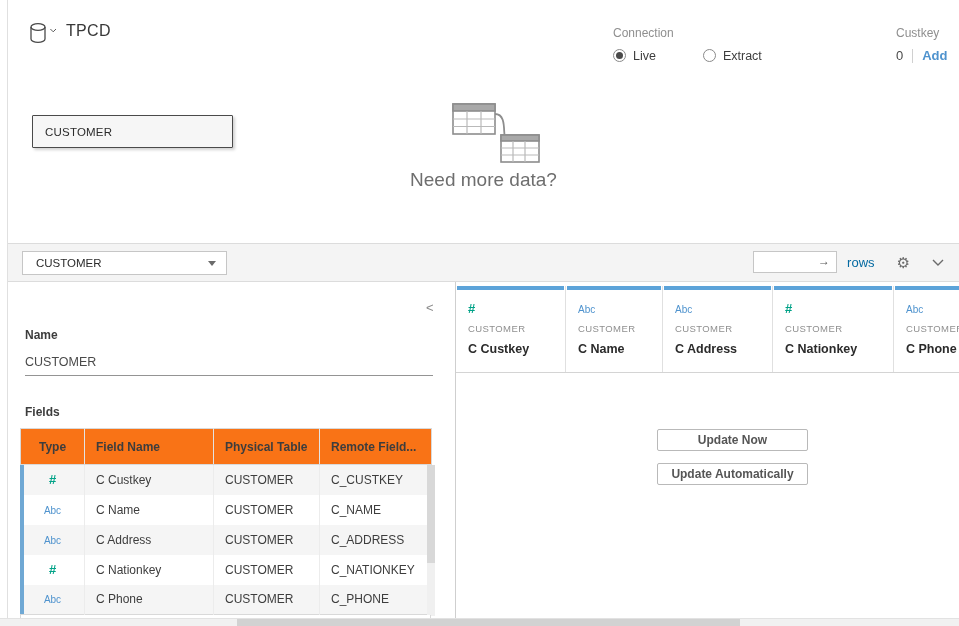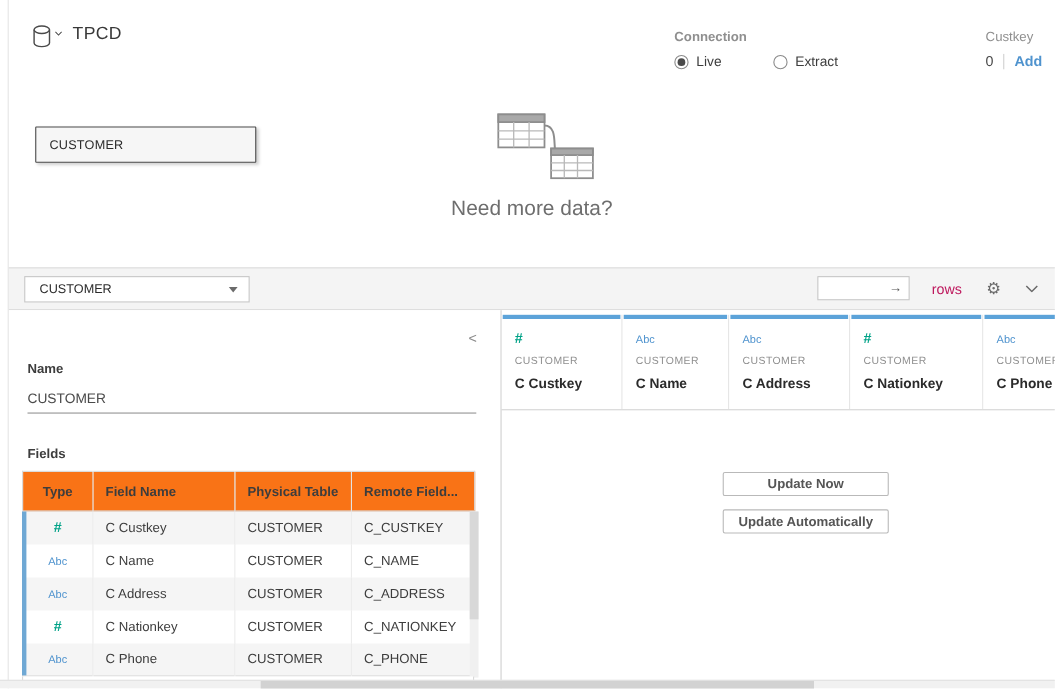--- a/index.html
+++ b/index.html
@@ -8,53 +8,53 @@
 
   
   .left-sliver { position:absolute; left:0; top:0; width:8px; height:626px; background:#fff; border-right:1px solid #e0e0e0; }
 
   
   .title-row { position:absolute; left:8px; top:0; width:951px; height:89px; background:#fff; }
   .ds-icon { position:absolute; left:20px; top:22px; width:34px; height:22px; cursor:pointer; }
   .page-title { position:absolute; left:58px; top:22px; font-size:16px; color:#383838; letter-spacing:.3px; }
 
   .conn-block { position:absolute; left:605px; top:26px; }
-  .conn-label { font-size:12px; color:#8f8f8f;font-weight:bold; }
-  .radio-row { display:flex; align-items:center; margin-top:9px; }
+  .conn-label { font-size:12px; color:#8f8f8f; }
+  .radio-row { display:flex; align-items:flex-start; margin-top:9px; }
   .radio { width:13px; height:13px; border:1px solid #8a8a8a; border-radius:50%; background:#fff; display:inline-block; position:relative; cursor:pointer; }
   .radio.sel::after { content:""; position:absolute; left:2px; top:2px; width:7px; height:7px; border-radius:50%; background:#4a4a4a; }
   .radio-lbl { font-size:12.5px; color:#3d3d3d; margin-left:7px; cursor:pointer; }
   .radio-gap { width:47px; }
 
   .filters-block { position:absolute; left:888px; top:26px; }
   .filters-label { font-size:12px; color:#8f8f8f; }
   .filters-row { display:flex; align-items:center; margin-top:8px; font-size:13px; }
   .filters-count { color:#4a4a4a; }
   .filters-sep { width:1px; height:14px; background:#d0d0d0; margin:0 9px; }
   .filters-add { color:#4f93ce; cursor:pointer;font-weight:bold; }
 
   
   .canvas { position:absolute; left:8px; top:89px; width:951px; height:154px; background:#fff; }
   .logical-table { position:absolute; left:24px; top:26px; width:201px; height:33px; background:#f6f6f6; border:1px solid #4a4a4a; border-radius:1px; box-shadow:2px 2px 3px rgba(0,0,0,0.18); display:flex; align-items:center; padding-left:12px; cursor:pointer; }
   .logical-table span { font-size:11.5px; color:#2b2b2b; letter-spacing:.2px; }
   .empty-illustration { position:absolute; left:437px; top:9px; }
-  .empty-title { position:absolute; left:0; top:90px; width:951px; text-align:center; font-size:19px; color:#6e6e6e; }
+  .empty-title { position:absolute; left:0; top:80px; width:951px; text-align:center; font-size:19px; color:#6e6e6e; }
   .empty-hint { position:absolute; left:0; top:128px; width:951px; text-align:center; font-size:13px; color:#6e6e6e; }
   .empty-hint a { color:#6e6e6e; text-decoration:underline; cursor:pointer; }
 
   
   .table-bar { position:absolute; left:8px; top:243px; width:951px; height:39px; background:#f4f4f4; border-top:1px solid #dcdcdc; border-bottom:1px solid #dcdcdc; }
   .table-select { position:absolute; left:14px; top:7px; width:205px; height:24px; background:#fff; border:1px solid #c6c6c6; display:flex; align-items:center; justify-content:space-between; padding:0 10px 0 13px; cursor:pointer; }
   .table-select .val { font-size:11.5px; color:#2b2b2b; }
   .caret-down { width:0; height:0; border-left:4px solid transparent; border-right:4px solid transparent; border-top:5px solid #6b6b6b; }
   .rows-cluster { position:absolute; right:15px; top:7px; display:flex; align-items:center; }
   .rows-input { width:84px; height:22px; border:1px solid #c6c6c6; background:#fff; font-size:12px; padding:0 20px 0 6px; font-family:"Liberation Sans",sans-serif; }
   .rows-input-wrap { position:relative; }
   .rows-arrow { position:absolute; right:7px; top:3px; font-size:12px; color:#555; pointer-events:none; }
-  .rows-text { font-size:13px; color:#be185d; margin-left:20px; }
+  .rows-text { font-size:13px; color:#0369a1; margin-left:10px; }
   .gear { font-size:15px; color:#6b6b6b; margin-left:22px; cursor:pointer; line-height:1; }
   .bar-chevron { margin-left:22px; cursor:pointer; display:flex; align-items:center; }
 
   
   .lower { position:absolute; left:8px; top:282px; width:951px; height:344px; background:#fff; }
   .panel-divider { position:absolute; left:447px; top:0; width:1px; height:344px; background:#cfcfcf; }
 
   
   .collapse-btn { position:absolute; left:418px; top:18px; font-size:13px; color:#8a8a8a; cursor:pointer; }
   .name-label { position:absolute; left:17px; top:46px; font-size:12px; font-weight:bold; color:#3d3d3d; }

